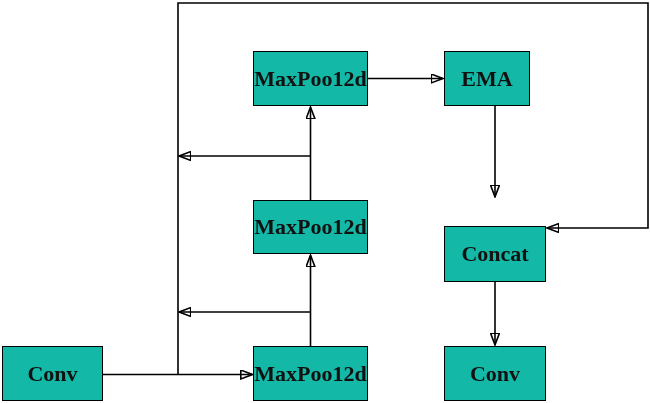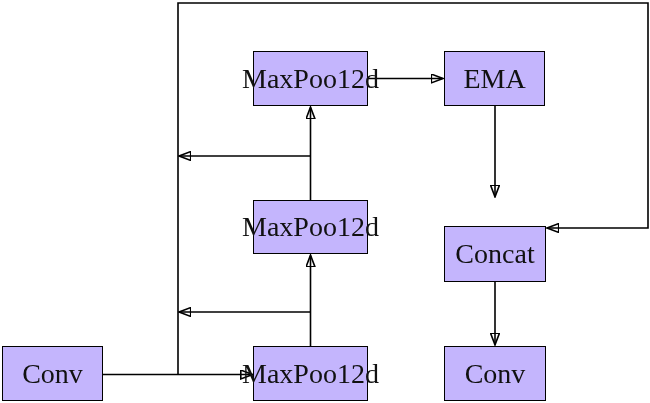--- a/index.html
+++ b/index.html
@@ -9,30 +9,30 @@
     background:#ffffff;
     overflow:hidden;
     font-family:"Liberation Serif","DejaVu Serif",serif;
   }
   .connectors{position:absolute;left:0;top:0;width:650px;height:403px;}
   .connectors path{stroke:#000000;stroke-width:1.6;fill:none;}
   .node{
     position:absolute;
     box-sizing:border-box;
     border:1.5px solid #000000;
-    background:#c4b5fd;
+    background:#14b8a6;
     display:flex;align-items:center;justify-content:center;
-    font-size:28px;color:#111111;
-    line-height:1;white-space:nowrap;
+    font-size:22px;color:#111111;
+    line-height:1;white-space:nowrap;font-weight:bold;
   }
   .n-conv-in   {left:2px;  top:346px; width:101px; height:55px;}
   .n-maxpool-1 {left:253px;top:346px; width:115px; height:55px;}
   .n-maxpool-2 {left:253px;top:200px; width:115px; height:54px;}
   .n-maxpool-3 {left:253px;top:51px;  width:115px; height:55px;}
-  .n-ema       {left:444px;top:51px;  width:101px; height:55px;}
+  .n-ema       {left:444px;top:51px;  width:86px; height:55px;}
   .n-concat    {left:444px;top:198px; width:102px; height:56px;margin-top:28px;}
   .n-conv-out  {left:444px;top:346px; width:102px; height:55px;}
 </style>
 </head>
 <body>
 
 <div class="stage">
 
   <svg class="connectors" width="650" height="403" viewBox="0 0 650 403" xmlns="http://www.w3.org/2000/svg">
     <defs>

